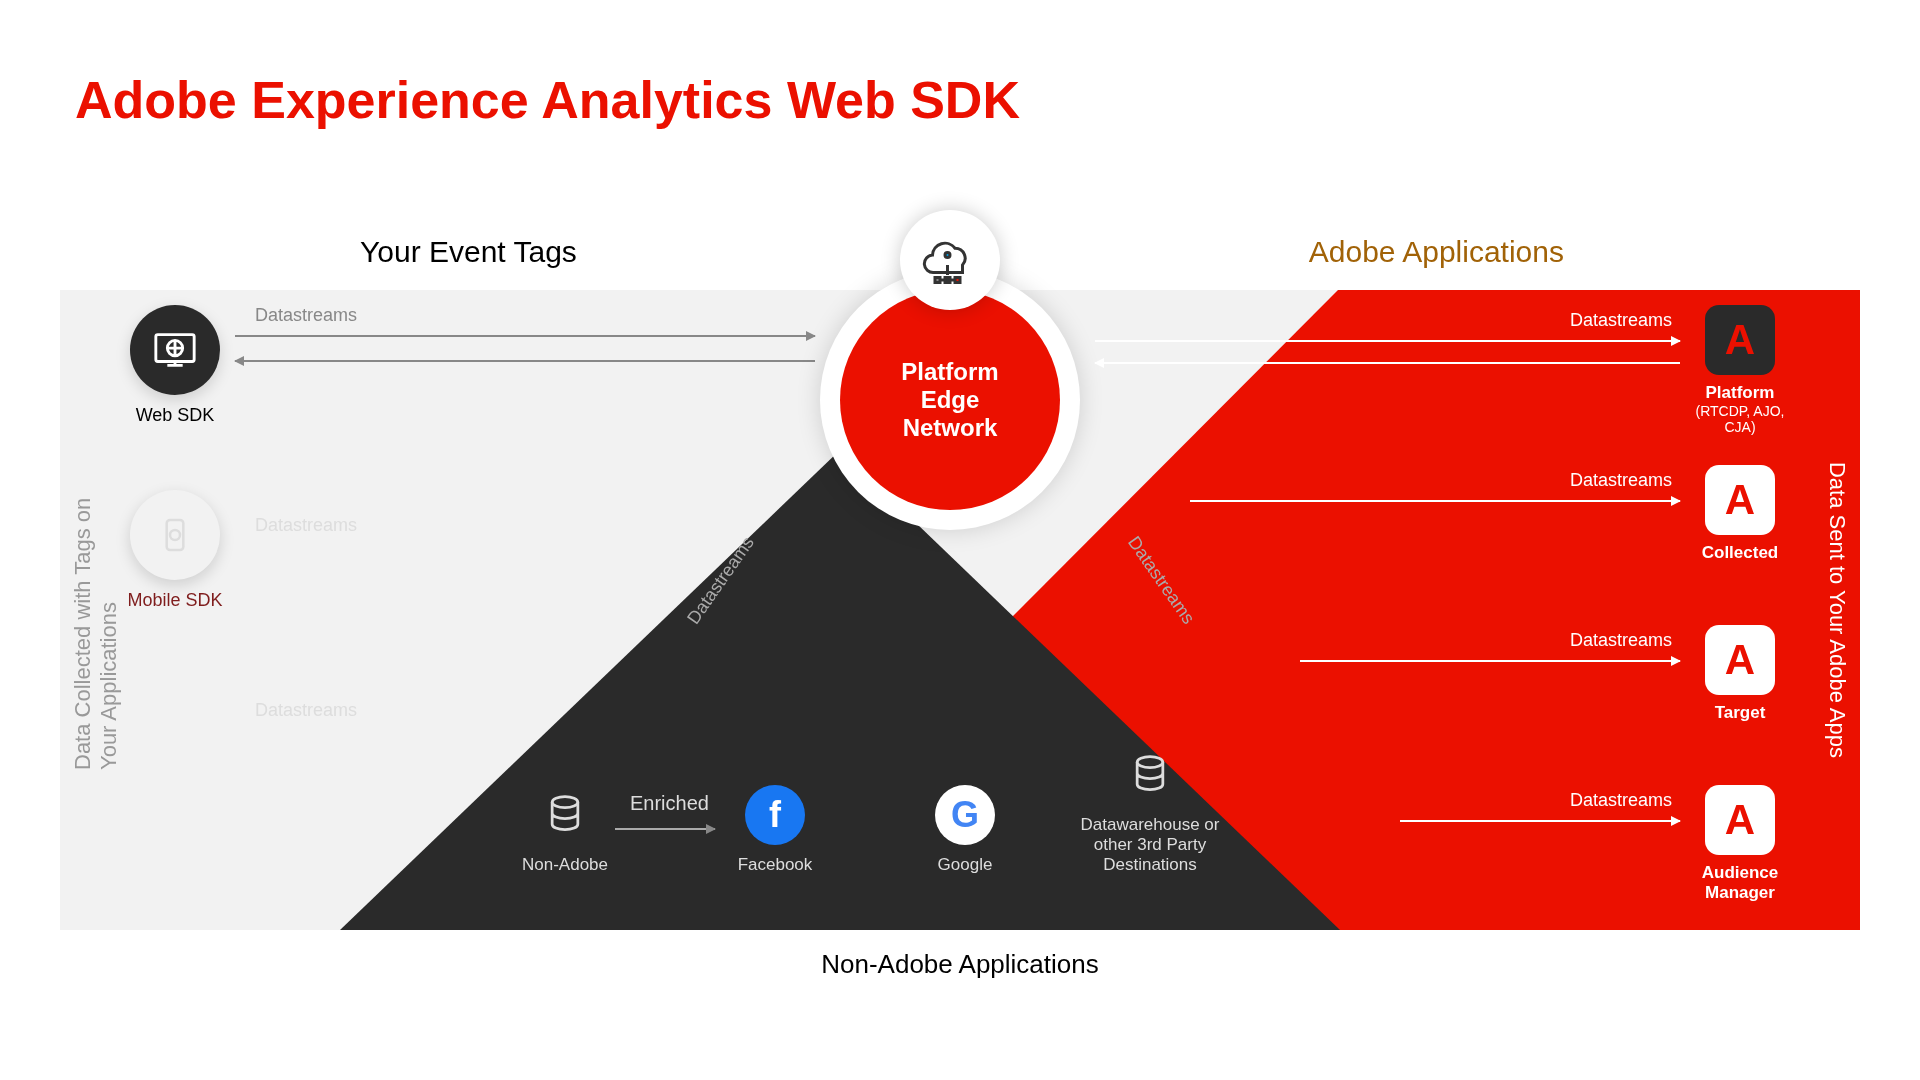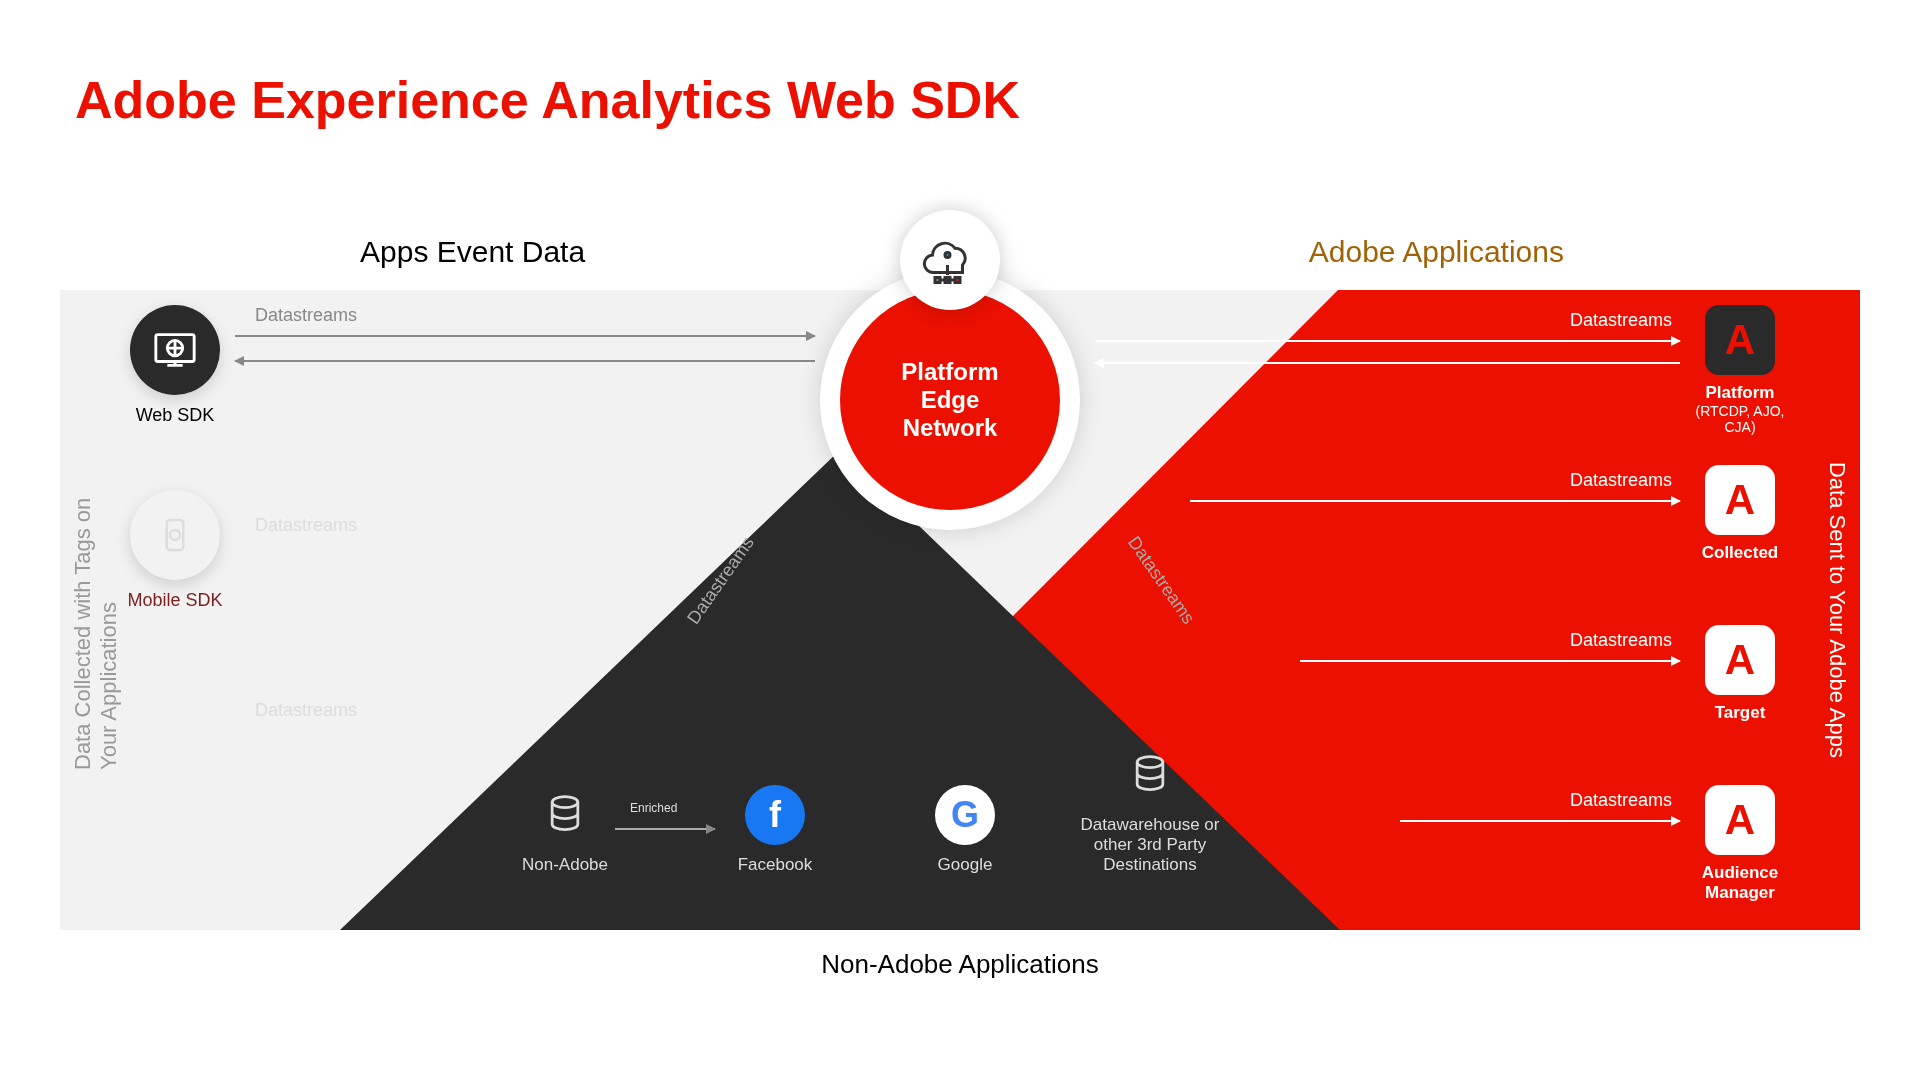--- a/index.html
+++ b/index.html
@@ -35,39 +35,39 @@
 .app-platform .app-icon{background:#2a2a2a;color:#eb1000}
 .app-analytics .app-icon,.app-target .app-icon,.app-audience .app-icon{background:#fff;color:#eb1000}
 .app-caption{margin-top:8px;font-size:17px;font-weight:700}
 .app-sub{font-size:14px}
 .third-party{position:absolute;bottom:55px;width:150px;text-align:center;color:#ddd;font-size:17px}
 .tp1{left:430px}.tp2{left:640px}.tp3{left:830px}.tp4{left:1015px}
 .tp-icon{width:60px;height:60px;margin:0 auto 10px;border-radius:50%;display:flex;align-items:center;justify-content:center}
 .tp-fb{background:#1877f2;color:#fff;font-size:36px;font-weight:800}
 .tp-google{background:#fff;color:#4285f4;font-size:36px;font-weight:800}
 .bottom-label{position:absolute;bottom:15px;left:50%;transform:translateX(-50%);color:#fff;font-size:21px}
-.enriched{position:absolute;bottom:115px;left:570px;color:#ddd;font-size:12px}
+.enriched{position:absolute;bottom:115px;left:570px;color:#ddd;font-size:20px}
 .arrow-line{position:absolute;background:#888;height:2px}
 .arrow-line::after{content:'';position:absolute;right:-1px;top:-4px;border-left:10px solid #888;border-top:5px solid transparent;border-bottom:5px solid transparent}
 .arrow-white{background:#fff}
 .arrow-white::after{border-left-color:#fff}
 .ds-white{position:absolute;color:#fff;font-size:18px}
 .diag-ds{position:absolute;color:#aaa;font-size:18px}
 </style>
 </head>
 <body>
 
 <div class="title">Adobe Experience Analytics Web SDK</div>
 
 <div class="diagram">
   <div class="bg-gray"></div>
   <div class="bg-red"></div>
   <div class="bg-dark"></div>
 
-  <div class="section-label-top left-top">Apps Event Data</div>
+  <div class="section-label-top left-top">Your Event Tags</div>
   <div class="section-label-top right-top">Adobe Applications</div>
   <div class="section-label-bottom">Non-Adobe Applications</div>
   <div class="vert-left">Data Collected with Tags on Your Applications</div>
   <div class="vert-right">Data Sent to Your Adobe Apps</div>
 
   <div class="sdk sdk-web">
     <div class="sdk-circle">
       <svg width="46" height="46" viewBox="0 0 24 24" fill="none" stroke="#fff" stroke-width="1.5">
           <rect x="2" y="4" width="20" height="14" rx="1"></rect>
           <path d="M8 20h8M12 18v2"></path>

